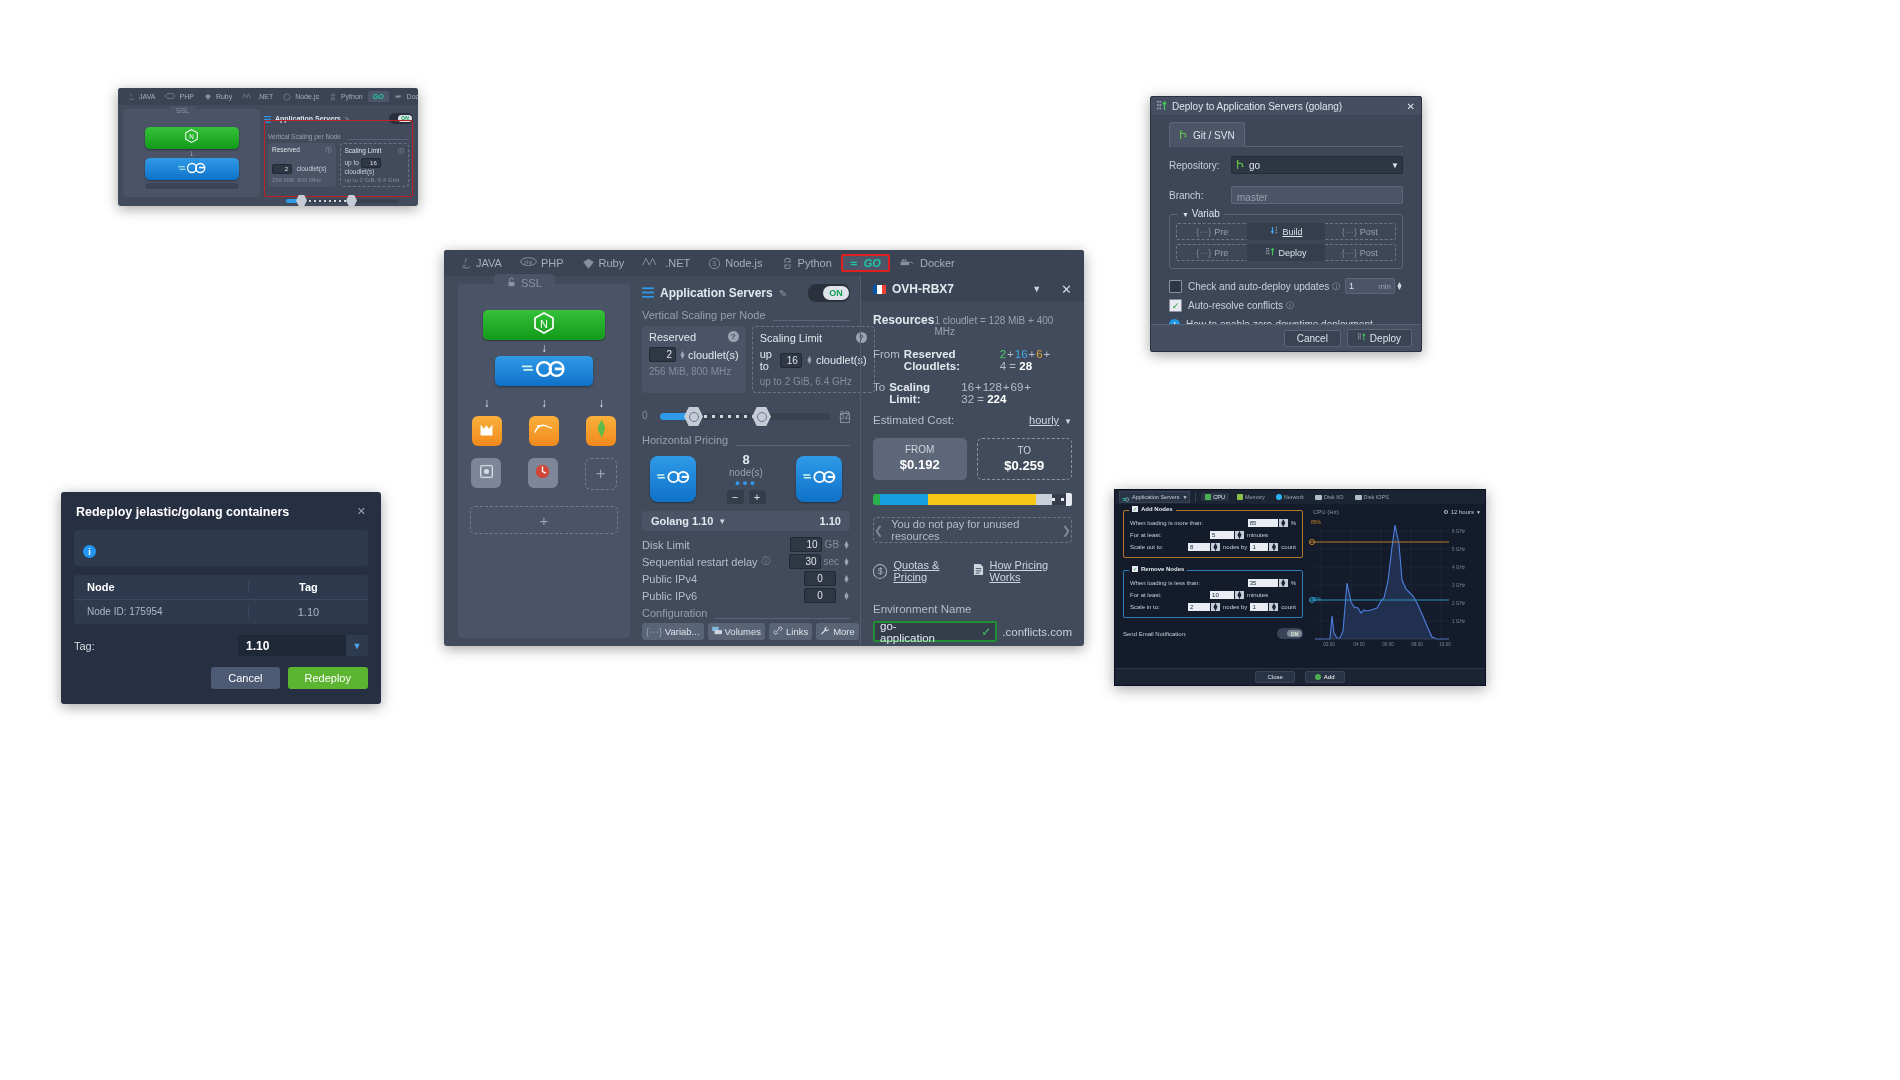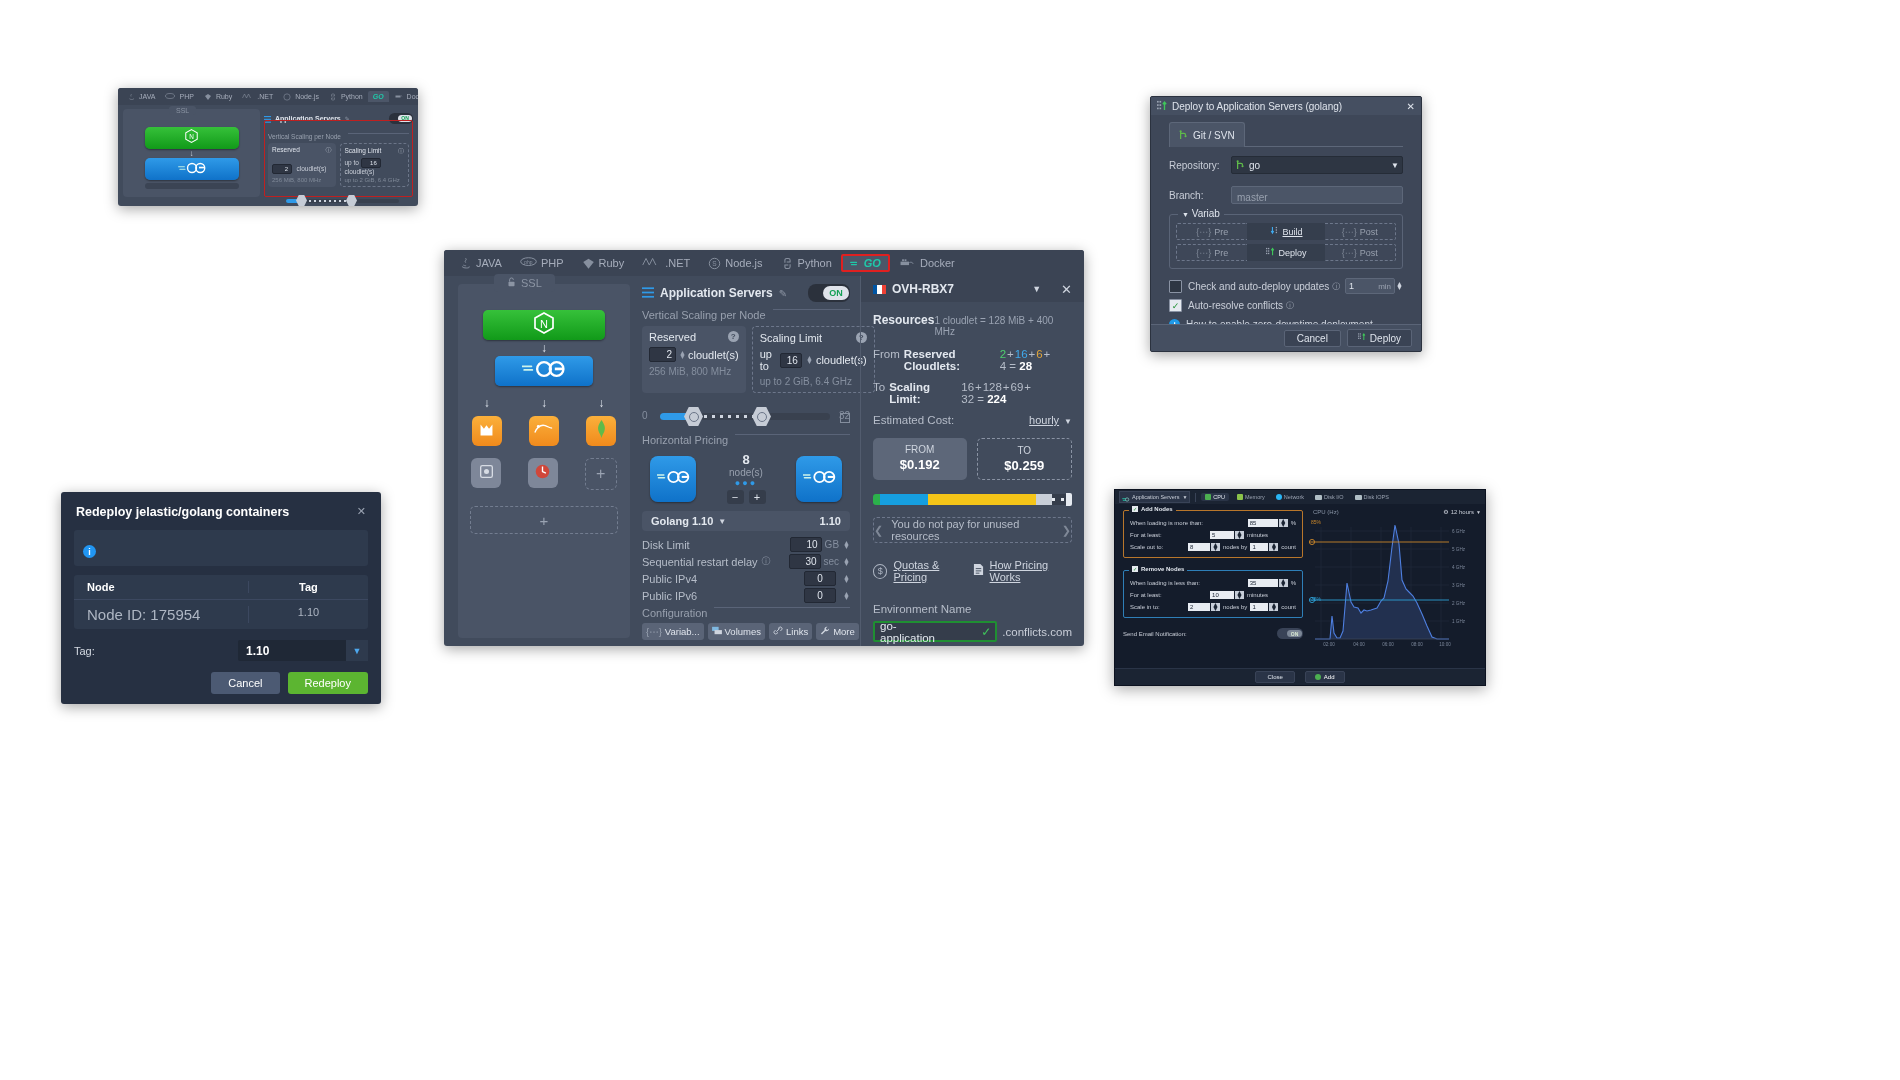--- a/index.html
+++ b/index.html
@@ -10,21 +10,21 @@
   
   .jel{background:#414b5c;color:#c9ced8;}
   .tabbar{background:#3b4454;display:flex;align-items:center;height:26px;padding:0 6px;gap:0px;}
   .tab{display:flex;align-items:center;gap:4px;padding:3px 9px;font-size:11px;color:#a6adbb;white-space:nowrap;cursor:pointer;}
   .tab.sel{background:#4c5668;color:#cfd5df;border-radius:2px 2px 0 0;}
   .tab.hl{border:2px solid #e02020;border-radius:2px;padding:1px 7px;}
   .tab .gotxt{color:#1fc8a9;font-weight:bold;font-style:italic;font-size:11px;}
   .ico{width:13px;height:13px;display:inline-block;opacity:.8;}
 
   .card{background:#4a5466;border-radius:4px;}
-  .sect{font-size:11px;color:#98a0ae;display:flex;align-items:flex-start;gap:7px;margin:7px 0 5px;}
+  .sect{font-size:11px;color:#98a0ae;display:flex;align-items:flex-end;gap:7px;margin:7px 0 5px;}
   .sect:after{content:"";flex:1;height:1px;background:#5a6478;}
 
   .gobtn{width:98px;height:30px;border-radius:5px;
      background:linear-gradient(#2f9ae8,#0f72c9);display:flex;align-items:center;justify-content:center;
      box-shadow:0 1px 2px rgba(0,0,0,.4);}
   .gobtn.sq{width:46px;height:46px;border-radius:8px;}
   .nginx{width:122px;height:30px;border-radius:5px;background:linear-gradient(#36c13a,#119a19);
      display:flex;align-items:center;justify-content:center;box-shadow:0 1px 2px rgba(0,0,0,.4);}
 
   .spin{background:#2f3644;border:1px solid #222834;border-radius:2px;color:#dfe4ec;
@@ -821,21 +821,21 @@
     <span style="flex:0 0 auto;width:13px;height:13px;border-radius:50%;background:#2196f3;color:#fff;font-size:9px;
                  font-weight:bold;display:flex;align-items:center;justify-content:center;margin-top:7px;">i</span>
   </div>
 
   <div style="margin:9px 13px 0;background:#2e3a4d;border-radius:3px;">
     <div style="display:flex;padding:6px 0;border-bottom:1px solid #3c4860;">
       <span style="flex:1.35;font-size:11px;font-weight:bold;color:#ffffff;padding-left:13px;">Node</span>
       <span style="flex:1;font-size:11px;font-weight:bold;color:#ffffff;text-align:center;border-left:1px solid #3c4860;">Tag</span>
     </div>
     <div style="display:flex;padding:6px 0;">
-      <span style="flex:1.35;font-size:15px;color:#aeb6c3;padding-left:13px;">Node ID: 175954</span>
+      <span style="flex:1.35;font-size:10px;color:#aeb6c3;padding-left:13px;">Node ID: 175954</span>
       <span style="flex:1;font-size:11px;color:#aeb6c3;text-align:center;border-left:1px solid #3c4860;">1.10</span>
     </div>
   </div>
 
   <div style="display:flex;align-items:center;margin:11px 13px 0;">
     <span style="font-size:11px;color:#d4d9e2;">Tag:</span>
     <span style="flex:1"></span>
     <div style="width:130px;height:21px;background:#1f2836;border-radius:2px;display:flex;align-items:center;">
       <span style="font-size:12px;font-weight:bold;color:#ffffff;padding-left:8px;">1.10</span>
       <span style="flex:1"></span>

